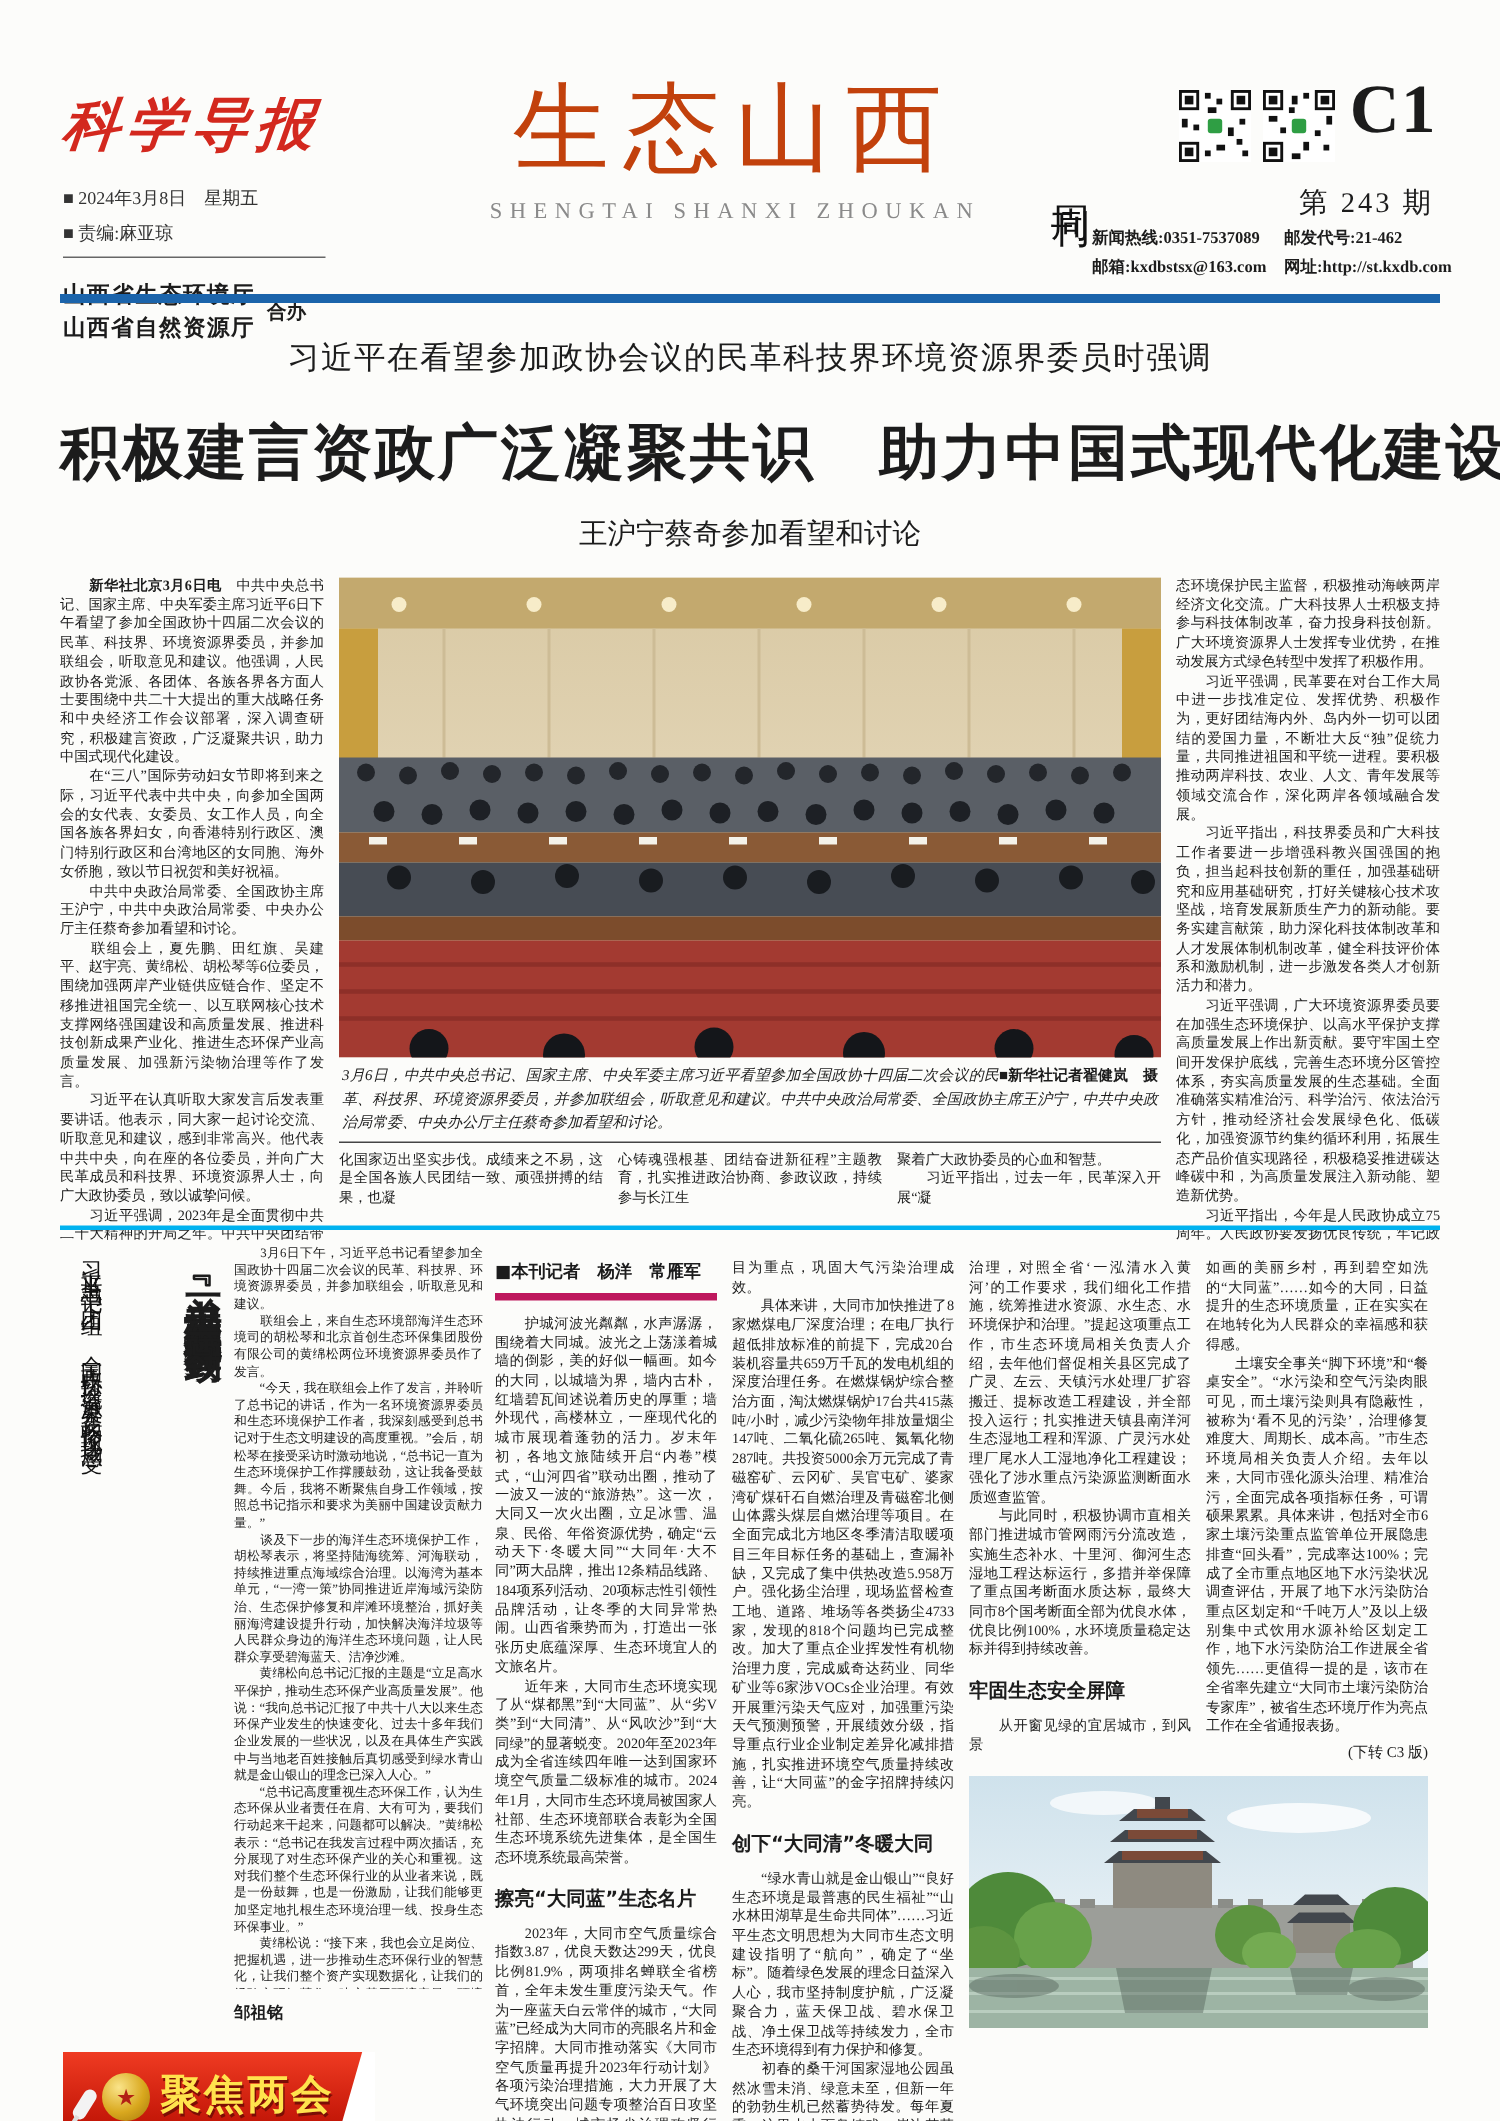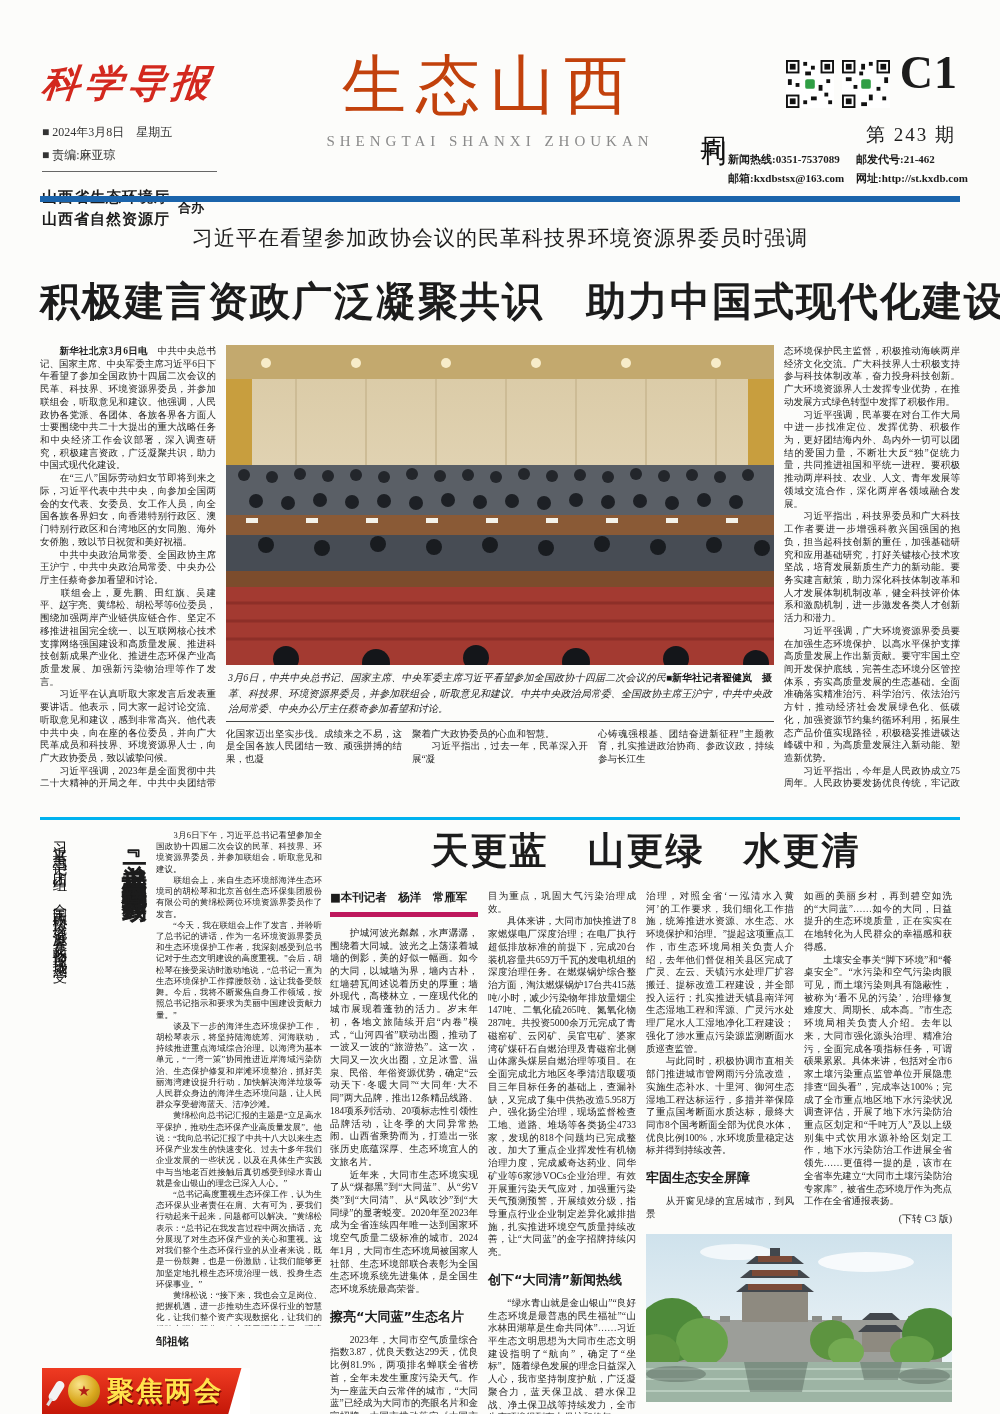--- a/index.html
+++ b/index.html
@@ -46,21 +46,21 @@
 
   
   .sidebar { position:absolute; left:42px; top:830px; width:280px; height:584px; }
   .sidebar-flex { display:flex; height:538px; }
   .v-kicker { writing-mode:vertical-rl; font-size:14.5px; letter-spacing:4px; width:26px; line-height:1.15; color:#111; }
   .v-kicker-space { width:30px; }
   .v-title { writing-mode:vertical-rl; font-weight:900; font-size:25px; letter-spacing:2px; width:50px; padding-top:12px; line-height:1.1; }
   .sb-body-wrap { flex:1; margin-left:8px; }
   .sb-body { height:496px; font-size:8.5px; line-height:1.32; }
   .sb-sign { text-align:left; font-weight:bold; font-size:11px; padding:8px 6px 0 0; }
-  .focus-banner { position:absolute; left:0; bottom:0; width:208px; height:46px; background:linear-gradient(180deg,#ef3b22,#c41708); display:flex; align-items:center; gap:7px; padding-left:10px; overflow:hidden; }
+  .focus-banner { position:absolute; left:0; bottom:0; width:208px; height:46px; background:linear-gradient(180deg,#ef3b22,#c41708); display:flex; align-items:flex-end; gap:7px; padding-left:10px; overflow:hidden; }
   .focus-banner::after { content:""; position:absolute; right:-10px; top:-4px; width:26px; height:60px; background:#fff; transform:skewX(-16deg); }
   .mic-icon { width:9px; height:22px; background:#f3f3f3; border-radius:5px; transform:rotate(32deg); position:relative; }
   .mic-icon::after { content:""; position:absolute; left:3px; top:20px; width:3px; height:8px; background:#ddd; }
   .emblem-icon { width:32px; height:32px; border-radius:50%; background:radial-gradient(circle at 35% 30%,#fae48a,#d9a81e 55%,#a4760a); display:flex; align-items:center; justify-content:center; flex:0 0 auto; }
   .emblem-icon::before { content:"★"; color:#b22015; font-size:15px; }
   .focus-text { color:#ffe34d; font-weight:900; font-size:27px; letter-spacing:2px; font-family:"DejaVu Sans","Liberation Sans",sans-serif; text-shadow:1px 2px 0 #7c0e05; white-space:nowrap; }
 
   
   .feature { position:absolute; left:330px; top:826px; width:632px; }
   .feat-title { text-align:center; font-weight:900; font-size:37px; letter-spacing:2px; white-space:nowrap; }
@@ -174,20 +174,21 @@
     <div>新闻热线:0351-7537089</div>
     <div>邮发代号:21-462</div>
     <div>邮箱:kxdbstsx@163.com</div>
     <div>网址:http://st.kxdb.com</div>
   </div>
   <div class="blue-bar"></div>
 
   <div class="lead">
     <div class="lead-kicker">习近平在看望参加政协会议的民革科技界环境资源界委员时强调</div>
     <div class="lead-headline">积极建言资政广泛凝聚共识　助力中国式现代化建设</div>
+    <div class="lead-deck">王沪宁蔡奇参加看望和讨论</div>
     <div class="lead-cols">
       <div class="news-col lead-col-side"><b>　　新华社北京3月6日电</b><span>　中共中央总书记、国家主席、中央军委主席习近平6日下午看望了参加全国政协十四届二次会议的民革、科技界、环境资源界委员，并参加联组会，听取意见和建议。他强调，人民政协各党派、各团体、各族各界各方面人士要围绕中共二十大提出的重大战略任务和中央经济工作会议部署，深入调查研究，积极建言资政，广泛凝聚共识，助力中国式现代化建设。
 　　在“三八”国际劳动妇女节即将到来之际，习近平代表中共中央，向参加全国两会的女代表、女委员、女工作人员，向全国各族各界妇女，向香港特别行政区、澳门特别行政区和台湾地区的女同胞、海外女侨胞，致以节日祝贺和美好祝福。
 　　中共中央政治局常委、全国政协主席王沪宁，中共中央政治局常委、中央办公厅主任蔡奇参加看望和讨论。
 　　联组会上，夏先鹏、田红旗、吴建平、赵宇亮、黄绵松、胡松琴等6位委员，围绕加强两岸产业链供应链合作、坚定不移推进祖国完全统一、以互联网核心技术支撑网络强国建设和高质量发展、推进科技创新成果产业化、推进生态环保产业高质量发展、加强新污染物治理等作了发言。
 　　习近平在认真听取大家发言后发表重要讲话。他表示，同大家一起讨论交流、听取意见和建议，感到非常高兴。他代表中共中央，向在座的各位委员，并向广大民革成员和科技界、环境资源界人士，向广大政协委员，致以诚挚问候。
 　　习近平强调，2023年是全面贯彻中共二十大精神的开局之年。中共中央团结带领全党全国各族人民，坚持稳中求进工作总基调，果断实行新冠疫情防控转段，全力推动经济恢复发展，坚定推进中国式现代化，圆满实现经济社会发展主要预期目标，全面建设社会主义现代</span></div>
       <div class="lead-mid">
         <svg class="lead-photo" viewBox="0 0 548 320" preserveAspectRatio="none">
           <defs>
@@ -294,23 +295,23 @@
               <circle cx="150" cy="318" r="14"></circle>
               <circle cx="250" cy="313" r="13"></circle>
               <circle cx="350" cy="317" r="14"></circle>
               <circle cx="450" cy="314" r="13"></circle>
               <circle cx="530" cy="318" r="13"></circle>
             </g>
         </svg>
         <div class="lead-caption"><span class="credit">■新华社记者翟健岚　摄</span><span>3月6日，中共中央总书记、国家主席、中央军委主席习近平看望参加全国政协十四届二次会议的民革、科技界、环境资源界委员，并参加联组会，听取意见和建议。中共中央政治局常委、全国政协主席王沪宁，中共中央政治局常委、中央办公厅主任蔡奇参加看望和讨论。</span></div>
         <div class="below-strip">
           <div class="news-col below-col">化国家迈出坚实步伐。成绩来之不易，这是全国各族人民团结一致、顽强拼搏的结果，也凝</div>
+          <div class="news-col below-col">心铸魂强根基、团结奋进新征程”主题教育，扎实推进政治协商、参政议政，持续参与长江生</div>
           <div class="news-col below-col">聚着广大政协委员的心血和智慧。
 　　习近平指出，过去一年，民革深入开展“凝</div>
-          <div class="news-col below-col">心铸魂强根基、团结奋进新征程”主题教育，扎实推进政治协商、参政议政，持续参与长江生</div>
         </div>
       </div>
       <div class="news-col lead-col-side">态环境保护民主监督，积极推动海峡两岸经济文化交流。广大科技界人士积极支持参与科技体制改革，奋力投身科技创新。广大环境资源界人士发挥专业优势，在推动发展方式绿色转型中发挥了积极作用。
 　　习近平强调，民革要在对台工作大局中进一步找准定位、发挥优势、积极作为，更好团结海内外、岛内外一切可以团结的爱国力量，不断壮大反“独”促统力量，共同推进祖国和平统一进程。要积极推动两岸科技、农业、人文、青年发展等领域交流合作，深化两岸各领域融合发展。
 　　习近平指出，科技界委员和广大科技工作者要进一步增强科教兴国强国的抱负，担当起科技创新的重任，加强基础研究和应用基础研究，打好关键核心技术攻坚战，培育发展新质生产力的新动能。要务实建言献策，助力深化科技体制改革和人才发展体制机制改革，健全科技评价体系和激励机制，进一步激发各类人才创新活力和潜力。
 　　习近平强调，广大环境资源界委员要在加强生态环境保护、以高水平保护支撑高质量发展上作出新贡献。要守牢国土空间开发保护底线，完善生态环境分区管控体系，夯实高质量发展的生态基础。全面准确落实精准治污、科学治污、依法治污方针，推动经济社会发展绿色化、低碳化，加强资源节约集约循环利用，拓展生态产品价值实现路径，积极稳妥推进碳达峰碳中和，为高质量发展注入新动能、塑造新优势。
 　　习近平指出，今年是人民政协成立75周年。人民政协要发扬优良传统，牢记政治责任，加强思想政治引领，加强专门协商机构制度建设，加强自身建设，政协委员要提高自身素质和履职能力，不断开创新时代政协工作和多党合作事业新局面。
 　　石泰峰、郑建邦、胡春华、王东峰、何报翔等参加联组会。</div>
     </div>
   </div>
@@ -335,33 +336,32 @@
       </div>
     </div>
     <div class="focus-banner">
       <span class="mic-icon"></span>
       <span class="emblem-icon"></span>
       <span class="focus-text">聚焦两会</span>
     </div>
   </div>
 
   <div class="feature">
-    <div class="feat-title">天更蓝　山更绿　水更清</div>
     <div class="feat-cols">
       <div class="feat-col">
         <div class="feat-byline">■本刊记者　杨洋　常雁军</div>
         <div class="news-col">　　护城河波光粼粼，水声潺潺，围绕着大同城。波光之上荡漾着城墙的倒影，美的好似一幅画。如今的大同，以城墙为界，墙内古朴，红墙碧瓦间述说着历史的厚重；墙外现代，高楼林立，一座现代化的城市展现着蓬勃的活力。岁末年初，各地文旅陆续开启“内卷”模式，“山河四省”联动出圈，推动了一波又一波的“旅游热”。这一次，大同又一次火出圈，立足冰雪、温泉、民俗、年俗资源优势，确定“云动天下·冬暖大同”“大同年·大不同”两大品牌，推出12条精品线路、184项系列活动、20项标志性引领性品牌活动，让冬季的大同异常热闹。山西省乘势而为，打造出一张张历史底蕴深厚、生态环境宜人的文旅名片。
 　　近年来，大同市生态环境实现了从“煤都黑”到“大同蓝”、从“劣V类”到“大同清”、从“风吹沙”到“大同绿”的显著蜕变。2020年至2023年成为全省连续四年唯一达到国家环境空气质量二级标准的城市。2024年1月，大同市生态环境局被国家人社部、生态环境部联合表彰为全国生态环境系统先进集体，是全国生态环境系统最高荣誉。</div>
         <div class="subhead">擦亮“大同蓝”生态名片</div>
         <div class="news-col">　　2023年，大同市空气质量综合指数3.87，优良天数达299天，优良比例81.9%，两项排名蝉联全省榜首，全年未发生重度污染天气。作为一座蓝天白云常伴的城市，“大同蓝”已经成为大同市的亮眼名片和金字招牌。大同市推动落实《大同市空气质量再提升2023年行动计划》各项污染治理措施，大力开展了大气环境突出问题专项整治百日攻坚执法行动、城市扬尘治理攻坚行动、控硫治污攻坚行动、臭氧污染治理攻坚四个专项行动，以电力企业深度治理、煤矸石治理、锅炉整治、挥发性有机物治理等工程项</div>
       </div>
       <div class="feat-col">
         <div class="news-col">目为重点，巩固大气污染治理成效。
 　　具体来讲，大同市加快推进了8家燃煤电厂深度治理；在电厂执行超低排放标准的前提下，完成20台装机容量共659万千瓦的发电机组的深度治理任务。在燃煤锅炉综合整治方面，淘汰燃煤锅炉17台共415蒸吨/小时，减少污染物年排放量烟尘147吨、二氧化硫265吨、氮氧化物287吨。共投资5000余万元完成了青磁窑矿、云冈矿、吴官屯矿、婆家湾矿煤矸石自燃治理及青磁窑北侧山体露头煤层自燃治理等项目。在全面完成北方地区冬季清洁取暖项目三年目标任务的基础上，查漏补缺，又完成了集中供热改造5.958万户。强化扬尘治理，现场监督检查工地、道路、堆场等各类扬尘4733家，发现的818个问题均已完成整改。加大了重点企业挥发性有机物治理力度，完成威奇达药业、同华矿业等6家涉VOCs企业治理。有效开展重污染天气应对，加强重污染天气预测预警，开展绩效分级，指导重点行业企业制定差异化减排措施，扎实推进环境空气质量持续改善，让“大同蓝”的金字招牌持续闪亮。</div>
-        <div class="subhead">创下“大同清”新闻热线</div>
+        <div class="subhead">创下“大同清”冬暖大同</div>
         <div class="news-col">　　“绿水青山就是金山银山”“良好生态环境是最普惠的民生福祉”“山水林田湖草是生命共同体”……习近平生态文明思想为大同市生态文明建设指明了“航向”，确定了“坐标”。随着绿色发展的理念日益深入人心，我市坚持制度护航，广泛凝聚合力，蓝天保卫战、碧水保卫战、净土保卫战等持续发力，全市生态环境得到有力保护和修复。
 　　初春的桑干河国家湿地公园虽然冰雪未消、绿意未至，但新一年的勃勃生机已然蓄势待发。每年夏季，这里水上百鸟嬉戏、岸边花草连片，折射出大同水环境之变。“针对水污染</div>
       </div>
       <div class="feat-right">
         <div class="feat-right-cols">
           <div class="feat-col">
             <div class="news-col">治理，对照全省‘一泓清水入黄河’的工作要求，我们细化工作措施，统筹推进水资源、水生态、水环境保护和治理。”提起这项重点工作，市生态环境局相关负责人介绍，去年他们督促相关县区完成了广灵、左云、天镇污水处理厂扩容搬迁、提标改造工程建设，并全部投入运行；扎实推进天镇县南洋河生态湿地工程和浑源、广灵污水处理厂尾水人工湿地净化工程建设；强化了涉水重点污染源监测断面水质巡查监管。
 　　与此同时，积极协调市直相关部门推进城市管网雨污分流改造，实施生态补水、十里河、御河生态湿地工程达标运行，多措并举保障了重点国考断面水质达标，最终大同市8个国考断面全部为优良水体，优良比例100%，水环境质量稳定达标并得到持续改善。</div>
             <div class="subhead">牢固生态安全屏障</div>
             <div class="news-col">　　从开窗见绿的宜居城市，到风景</div>

